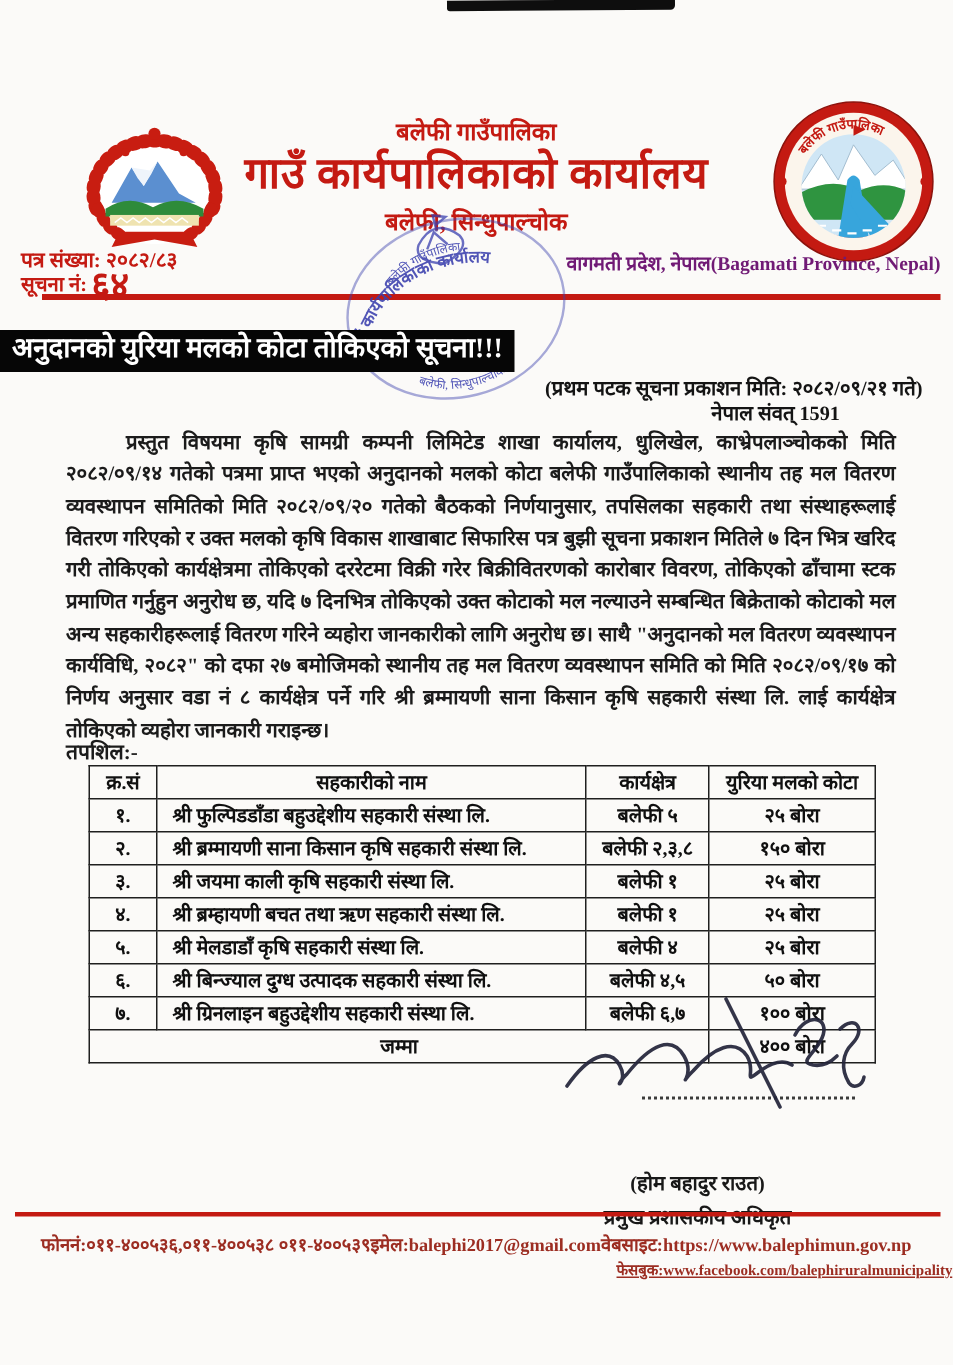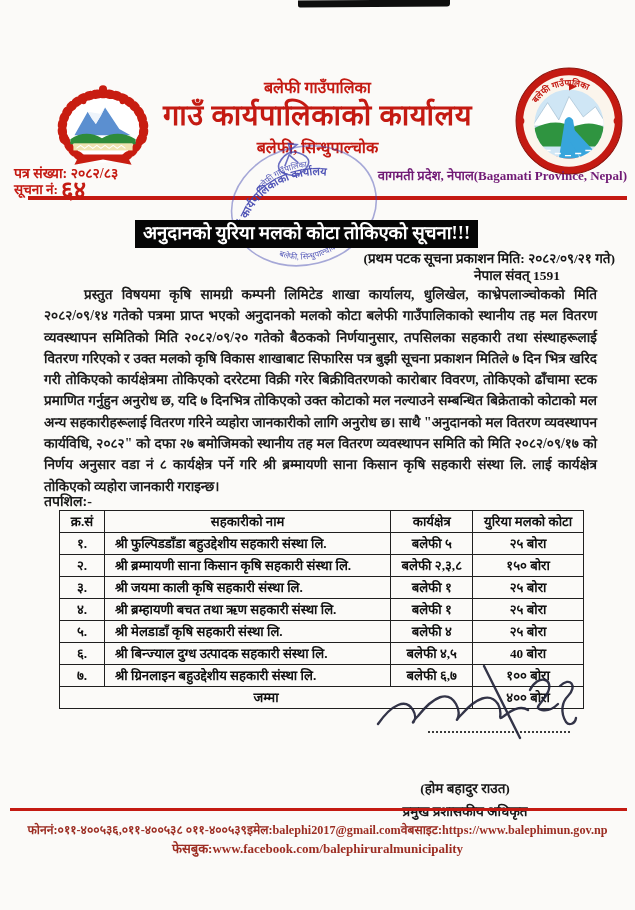--- a/index.html
+++ b/index.html
@@ -20,21 +20,21 @@
   .hdr-sub{left:0;right:0;top:136px;text-align:center;font-size:16px;font-weight:bold;}
   .emblem-left{left:52px;top:82px;width:102px;height:92px;}
   .emblem-right{left:514px;top:65px;width:110px;height:112px;}
   .meta-letter{left:14px;top:163px;font-size:14px;font-weight:bold;}
   .meta-notice{left:14px;top:180px;font-size:13.5px;font-weight:bold;}
   .meta-notice .big{font-size:24px;line-height:18px;vertical-align:-4px;padding-left:3px;}
   .province{right:8px;top:166px;font-size:13px;font-weight:bold;color:#701a75;}
   .rule-top{left:28px;right:8px;top:196px;height:3.5px;background:#c41a12;z-index:1;}
   .stamp{left:222px;top:128px;width:160px;height:140px;z-index:2;transform:rotate(-14deg);opacity:.88;}
   
-  .title-wrap{left:0;right:22px;top:220px;text-align:center;z-index:3;}
+  .title-wrap{left:0;right:22px;top:220px;z-index:3;}
   .title-bar{display:inline-block;background:#060606;color:#fff;font-size:18.5px;
     font-weight:bold;padding:3px 8px 4px;line-height:21px;}
   .pub-line{right:20px;top:249px;font-size:13.5px;font-weight:bold;color:#141414;text-align:center;}
   .era-line{right:75px;top:266px;font-size:13.5px;font-weight:bold;color:#141414;}
   
   .para{left:44px;top:284px;width:553px;font-size:13.6px;line-height:21.3px;
     text-align:justify;text-indent:40px;color:#1b1b1b;font-weight:600;}
   .details-label{left:44px;top:491px;font-size:14px;font-weight:bold;color:#1b1b1b;}
   
   table.quota{position:absolute;left:59px;top:510px;width:525px;border-collapse:collapse;
@@ -45,21 +45,21 @@
   td.name{text-align:left;padding-left:10px !important;}
   
   .sig-svg{left:372px;top:660px;width:208px;height:86px;z-index:5;}
   .sig-dots{left:428px;top:729px;width:142px;height:2px;border-bottom:2px dotted #3c3c3c;z-index:4;}
   .sig-block{left:360px;top:735px;width:210px;text-align:center;color:#181818;margin-top:44px;}
   .sig-name{font-size:13.5px;font-weight:bold;}
   .sig-title{font-size:13.5px;font-weight:bold;margin-top:5px;}
   
   .rule-bottom{left:10px;right:8px;top:808px;height:2.5px;background:#c41a12;}
   .foot1{left:0;right:0;top:821px;text-align:center;font-size:12.2px;font-weight:bold;color:#9c2d22;}
-  .foot2{left:0;right:0;top:839px;text-align:center;font-size:13px;font-weight:bold;color:#9c2d22;}
+  .foot2{left:0;right:0;top:839px;text-align:right;font-size:10px;font-weight:bold;color:#9c2d22;text-decoration:underline;}
 </style>
 </head>
 <body>
 
 <div id="page">
 
   <div class="abs scan-bar"></div>
 
   <svg class="abs emblem-left" viewBox="0 0 100 90">
     <ellipse cx="50" cy="44" rx="41" ry="35" fill="#ffffff"></ellipse>
@@ -185,21 +185,21 @@
     <tr>
           <td class="c">५.</td>
           <td class="name">श्री मेलडाडाँ कृषि सहकारी संस्था लि.</td>
           <td class="c">बलेफी ४</td>
           <td class="c">२५ बोरा</td>
         </tr>
     <tr>
           <td class="c">६.</td>
           <td class="name">श्री बिन्ज्याल दुग्ध उत्पादक सहकारी संस्था लि.</td>
           <td class="c">बलेफी ४,५</td>
-          <td class="c">40 बोरा</td>
+          <td class="c">५० बोरा</td>
         </tr>
     <tr>
           <td class="c">७.</td>
           <td class="name">श्री ग्रिनलाइन बहुउद्देशीय सहकारी संस्था लि.</td>
           <td class="c">बलेफी ६,७</td>
           <td class="c">१०० बोरा</td>
         </tr>
     <tr>
       <td class="c" colspan="3">जम्मा</td>
       <td class="c">४०० बोरा</td>

